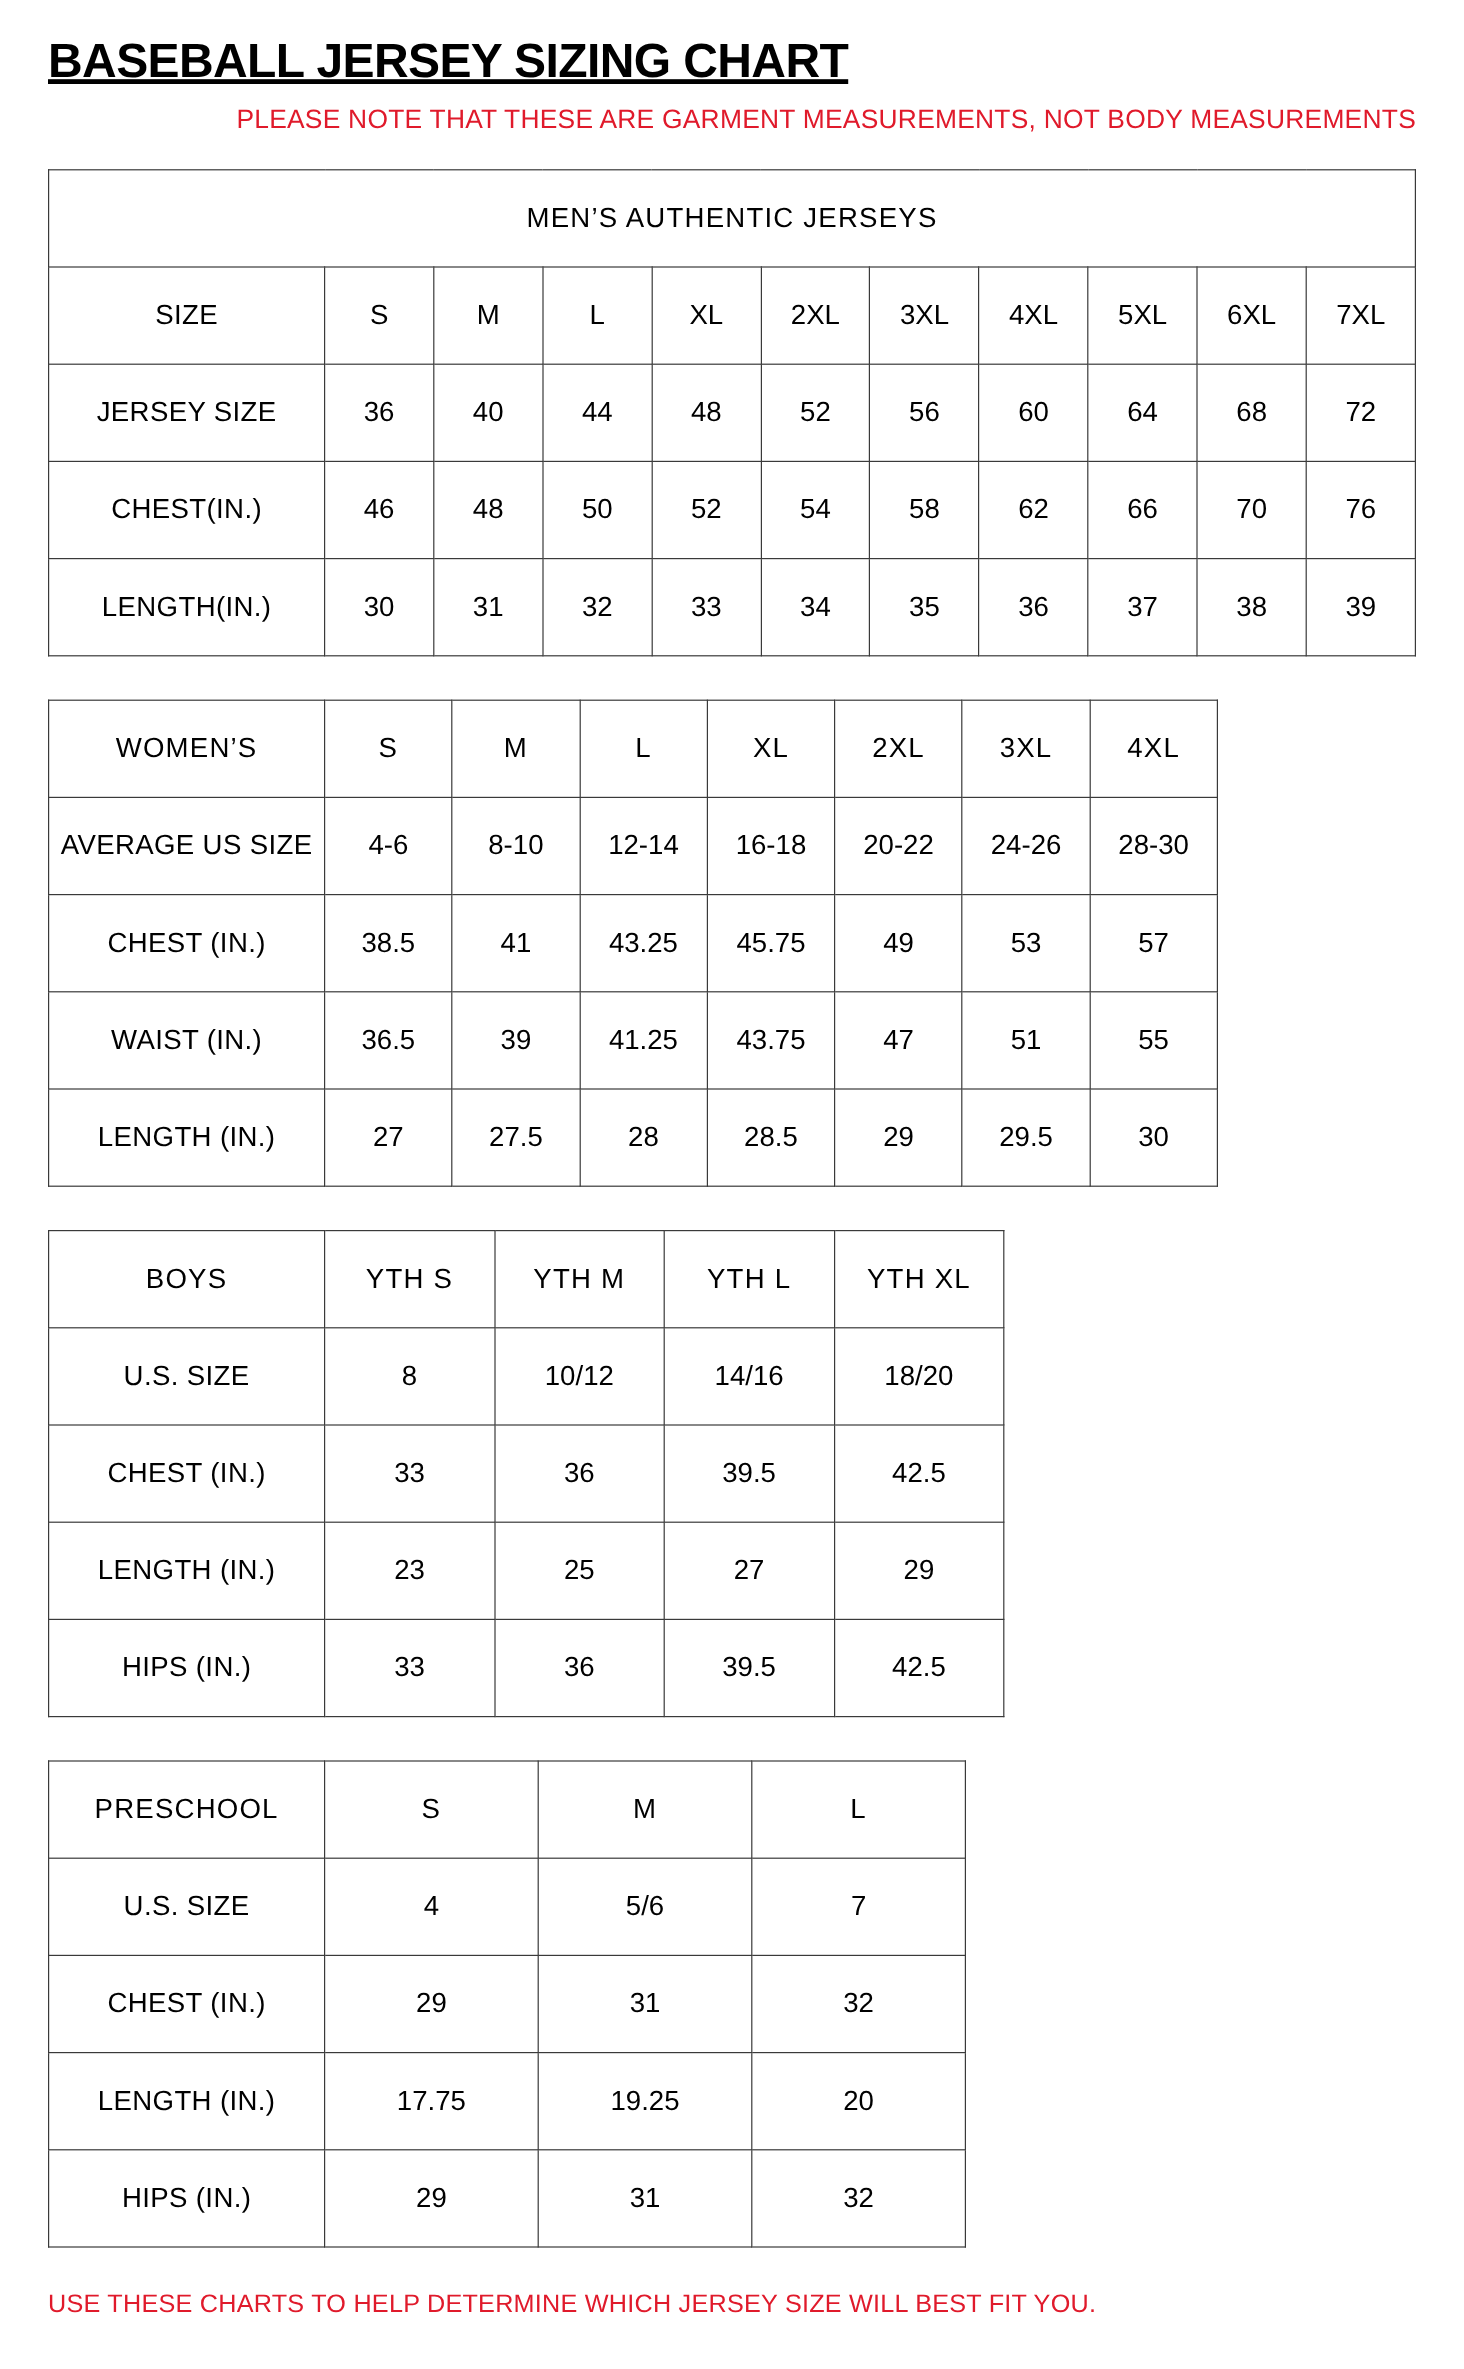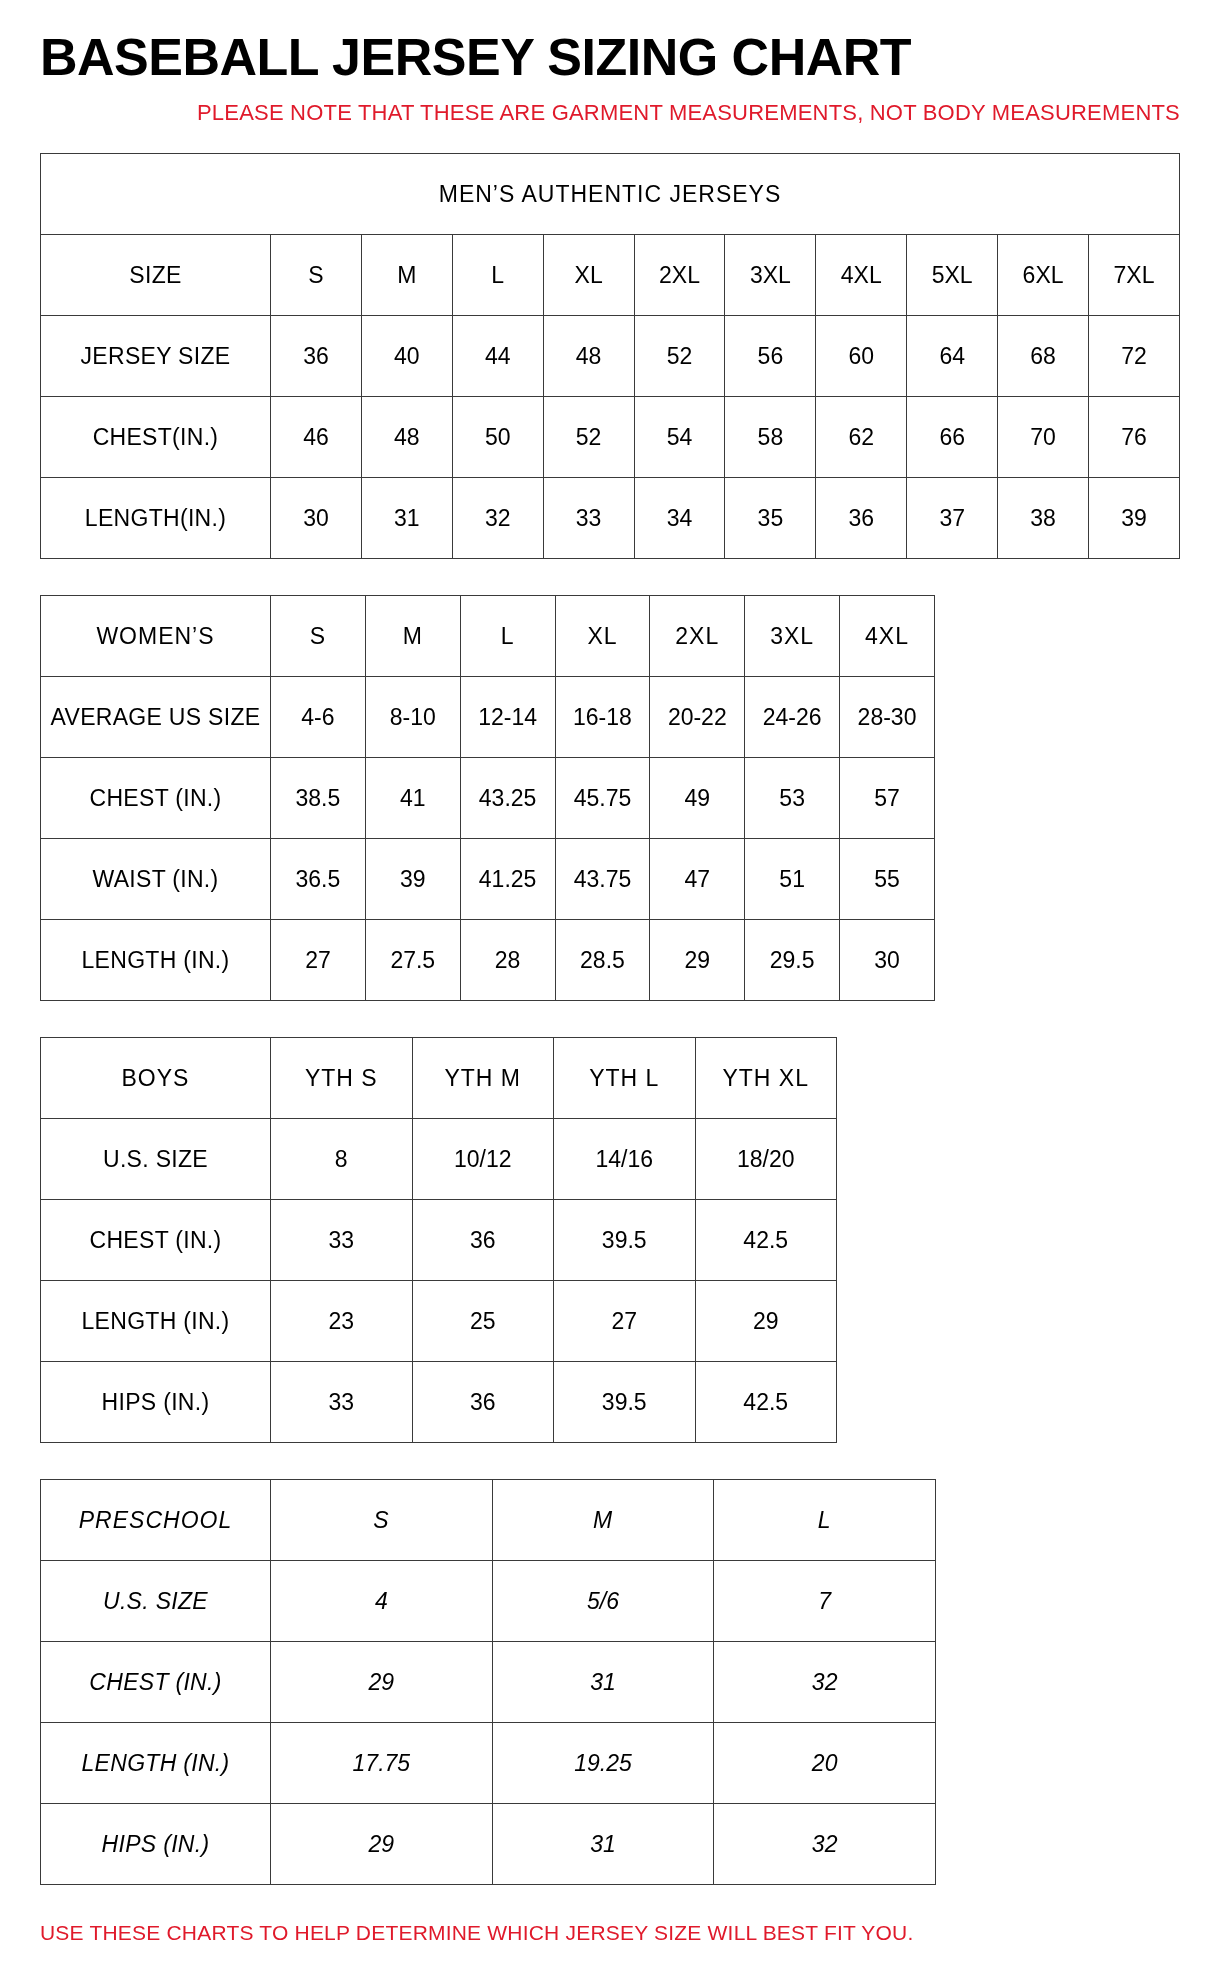--- a/index.html
+++ b/index.html
@@ -13,26 +13,27 @@
     font-family: "Liberation Sans", sans-serif;
     color: #000000;
     -webkit-font-smoothing: antialiased;
   }
   .page {
     width: 1220px;
     box-sizing: border-box;
     padding: 30px 40px 10px 40px;
   }
   h1.title {
-    font-size: 52px;
+    font-size: 40px;
     font-weight: bold;
     letter-spacing: -0.5px;
     margin: 0 0 14px 0;
     line-height: 1.05;
     color: #000;
+    text-decoration: underline;
   }
   .note {
     color: #e01a2b;
     font-size: 22px;
     line-height: 1.3;
     margin: 0 0 26px 0;
     letter-spacing: 0.2px;
     text-align: right;
   }
   table.chart {
@@ -71,29 +72,29 @@
     font-size: 24px;
     letter-spacing: 0.3px;
   }
   .two-line { line-height: 1.15; }
 
   
   table.men { width: 1140px; }
   table.men col.lbl { width: 230px; }
 
   
-  table.women { width: 895px; }
+  table.women { width: 975px; }
   table.women col.lbl { width: 230px; }
 
   
   table.boys { width: 797px; }
   table.boys col.lbl { width: 230px; }
 
   
-  table.preschool { width: 896px; font-style: italic; }
+  table.preschool { width: 765px; }
   table.preschool col.lbl { width: 230px; }
 
   .footer {
     color: #e01a2b;
     font-size: 21px;
     letter-spacing: 0.2px;
     margin-top: 4px;
   }
 </style>
 </head>

